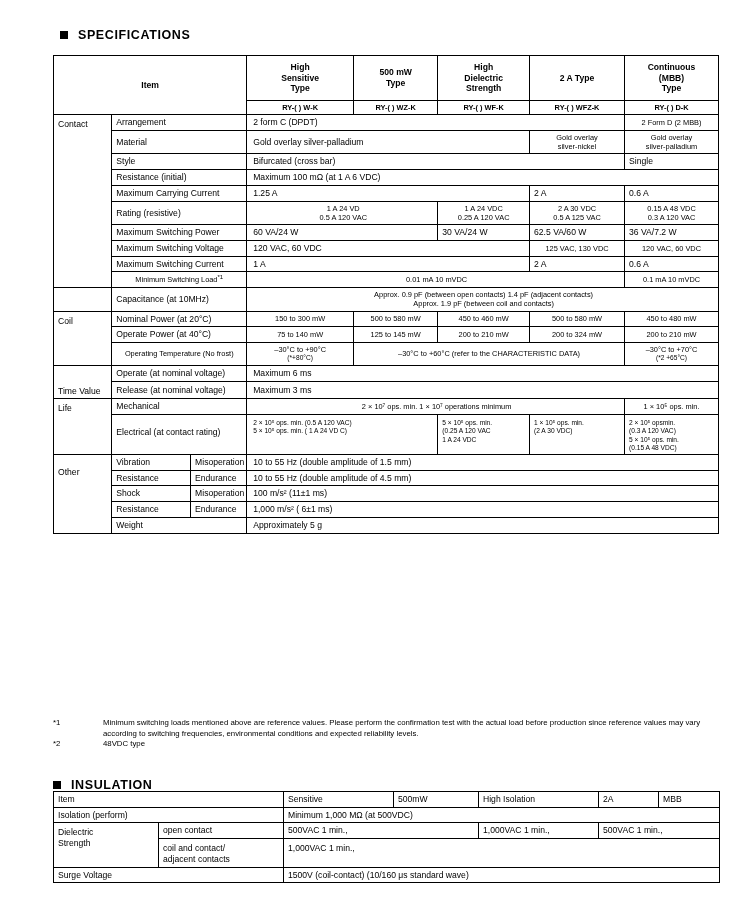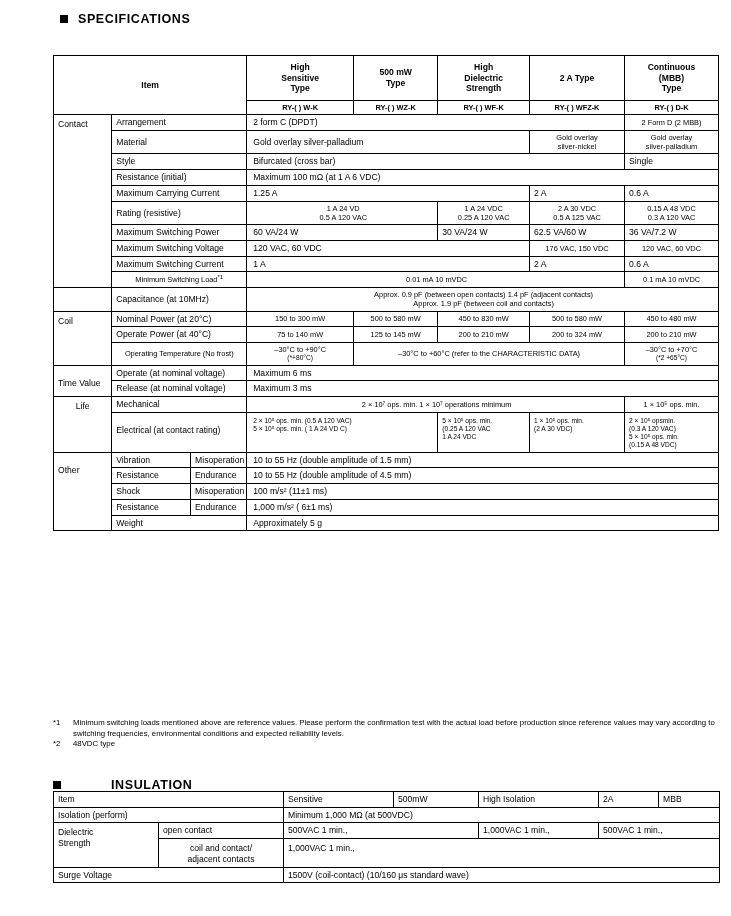--- a/index.html
+++ b/index.html
@@ -33,21 +33,21 @@
   .section-title .bullet {
     width: 8px;
     height: 8px;
     background: #000;
     display: inline-block;
     margin-right: 10px;
   }
   #specs-title {
     position: absolute;
     left: 60px;
-    top: 12px;
+    top: 28px;
   }
   table {
     border-collapse: collapse;
     table-layout: fixed;
   }
   td, th {
     border: 1px solid #000;
     padding: 2px 4px;
     vertical-align: middle;
     font-size: 8.6px;
@@ -62,21 +62,20 @@
   #spec-table {
     position: absolute;
     left: 53px;
     top: 55px;
     width: 666px;
   }
   #insulation-title {
     position: absolute;
     left: 53px;
     top: 778px;
-    gap: 40px;
   }
   #ins-table {
     position: absolute;
     left: 53px;
     top: 791px;
     width: 666px;
   }
   .notes {
     position: absolute;
     left: 53px;
@@ -85,21 +84,21 @@
     font-size: 7.8px;
     line-height: 1.35;
   }
   .notes .row {
     display: flex;
   }
   .notes .mark {
     width: 20px;
     flex: none;
   }
-  .notes .txt { flex: 1; }
+  .notes .txt { flex: 1; margin-left: 30px; }
   sup { font-size: 6px; vertical-align: super; }
   .pad-l { padding-left: 6px; margin-top: 21px; }
 </style>
 </head>
 <body>
 
 <div class="page">
 
   <div class="section-title" id="specs-title">
     <span class="bullet"></span>
@@ -207,21 +206,21 @@
       <tr>
         <td colspan="2">Maximum Switching Power</td>
         <td colspan="2" class="pad-l">60 VA/24 W</td>
         <td>30 VA/24 W</td>
         <td>62.5 VA/60 W</td>
         <td>36 VA/7.2 W</td>
       </tr>
       <tr>
         <td colspan="2">Maximum Switching Voltage</td>
         <td colspan="3" class="pad-l">120 VAC, 60 VDC</td>
-        <td class="sm">176 VAC, 150 VDC</td>
+        <td class="sm">125 VAC, 130 VDC</td>
         <td class="sm">120 VAC, 60 VDC</td>
       </tr>
       <tr>
         <td colspan="2">Maximum Switching Current</td>
         <td colspan="3" class="pad-l">1 A</td>
         <td>2 A</td>
         <td>0.6 A</td>
       </tr>
       <tr>
         <td colspan="2" class="sm"><span>Minimum Switching Load</span><sup>*1</sup></td>
@@ -236,21 +235,21 @@
           <div>Approx. 0.9 pF (between open contacts) 1.4 pF (adjacent contacts)</div>
           <div>Approx. 1.9 pF (between coil and contacts)</div>
         </td>
       </tr>
 
       <tr>
         <td rowspan="3" style="vertical-align:top;padding-top:4px;">Coil</td>
         <td colspan="2">Nominal Power (at 20°C)</td>
         <td class="ctr sm">150 to 300 mW</td>
         <td class="ctr sm">500 to 580 mW</td>
-        <td class="ctr sm">450 to 830 mW</td>
+        <td class="ctr sm">450 to 460 mW</td>
         <td class="ctr sm">500 to 580 mW</td>
         <td class="ctr sm">450 to 480 mW</td>
       </tr>
       <tr>
         <td colspan="2">Operate Power (at 40°C)</td>
         <td class="ctr sm">75 to 140 mW</td>
         <td class="ctr sm">125 to 145 mW</td>
         <td class="ctr sm">200 to 210 mW</td>
         <td class="ctr sm">200 to 324 mW</td>
         <td class="ctr sm">200 to 210 mW</td>
@@ -262,31 +261,31 @@
           <div class="xsm">(*+80°C)</div>
         </td>
         <td colspan="3" class="sm ctr">–30°C to +60°C (refer to the CHARACTERISTIC DATA)</td>
         <td class="sm">
           <div>–30°C to +70°C</div>
           <div class="xsm">(*2 +65°C)</div>
         </td>
       </tr>
 
       <tr>
-        <td rowspan="2" style="vertical-align:top;padding-top:12px;">Time Value</td>
+        <td rowspan="2" style="vertical-align:top;padding-top:20px;">Time Value</td>
         <td colspan="2">Operate (at nominal voltage)</td>
         <td colspan="5" class="pad-l">Maximum 6 ms</td>
       </tr>
       <tr>
         <td colspan="2">Release (at nominal voltage)</td>
         <td colspan="5" class="pad-l">Maximum 3 ms</td>
       </tr>
 
       <tr>
-        <td rowspan="2" style="vertical-align:top;padding-top:4px;text-align:center;">Life</td>
+        <td rowspan="2" style="vertical-align:top;padding-top:4px;">Life</td>
         <td colspan="2">Mechanical</td>
         <td colspan="4" class="pad-l sm">2 × 10⁷ ops. min.  1 × 10⁷ operations minimum</td>
         <td class="sm">1 × 10⁵ ops. min.</td>
       </tr>
       <tr>
         <td colspan="2" style="vertical-align:top;padding-top:12px;">Electrical (at contact rating)</td>
         <td colspan="2" class="pad-l xsm" style="vertical-align:top;padding-top:4px;">
           <div>2 × 10⁵ ops. min. (0.5 A 120 VAC)</div>
           <div>5 × 10⁵ ops. min. (  1 A  24 VD C)</div>
         </td>
@@ -378,21 +377,21 @@
         <td rowspan="2" style="vertical-align:top;padding-top:4px;">
           <div>Dielectric</div>
           <div>Strength</div>
         </td>
         <td>open contact</td>
         <td colspan="2">500VAC 1 min.,</td>
         <td>1,000VAC 1 min.,</td>
         <td colspan="2">500VAC 1 min.,</td>
       </tr>
       <tr>
-        <td style="vertical-align:top;padding-top:4px;text-align:center;">
+        <td style="vertical-align:top;padding-top:4px;">
           <div>coil and contact/</div>
           <div>adjacent contacts</div>
         </td>
         <td colspan="5" style="vertical-align:top;padding-top:4px;">1,000VAC 1 min.,</td>
       </tr>
       <tr>
         <td colspan="2">Surge Voltage</td>
         <td colspan="5">1500V (coil-contact) (10/160 μs standard wave)</td>
       </tr>
     </tbody>

